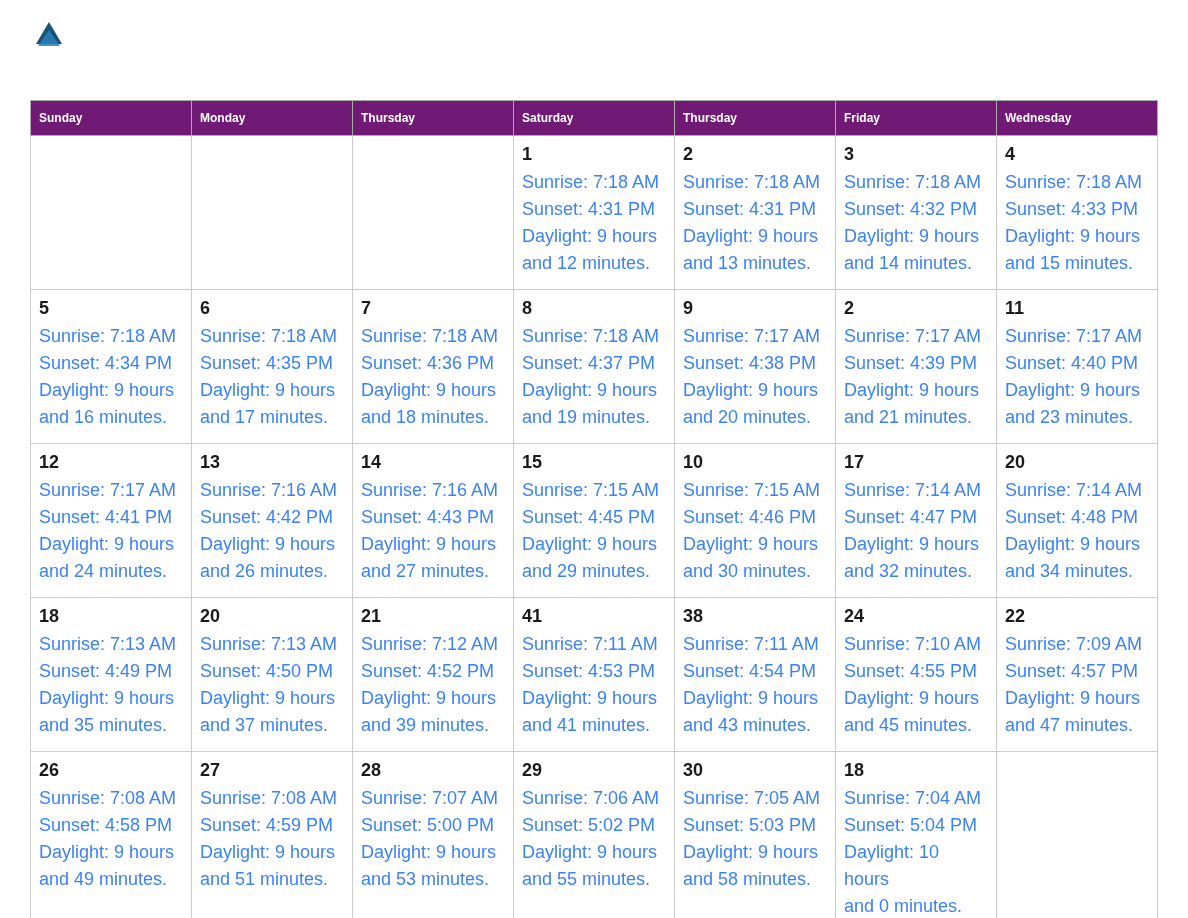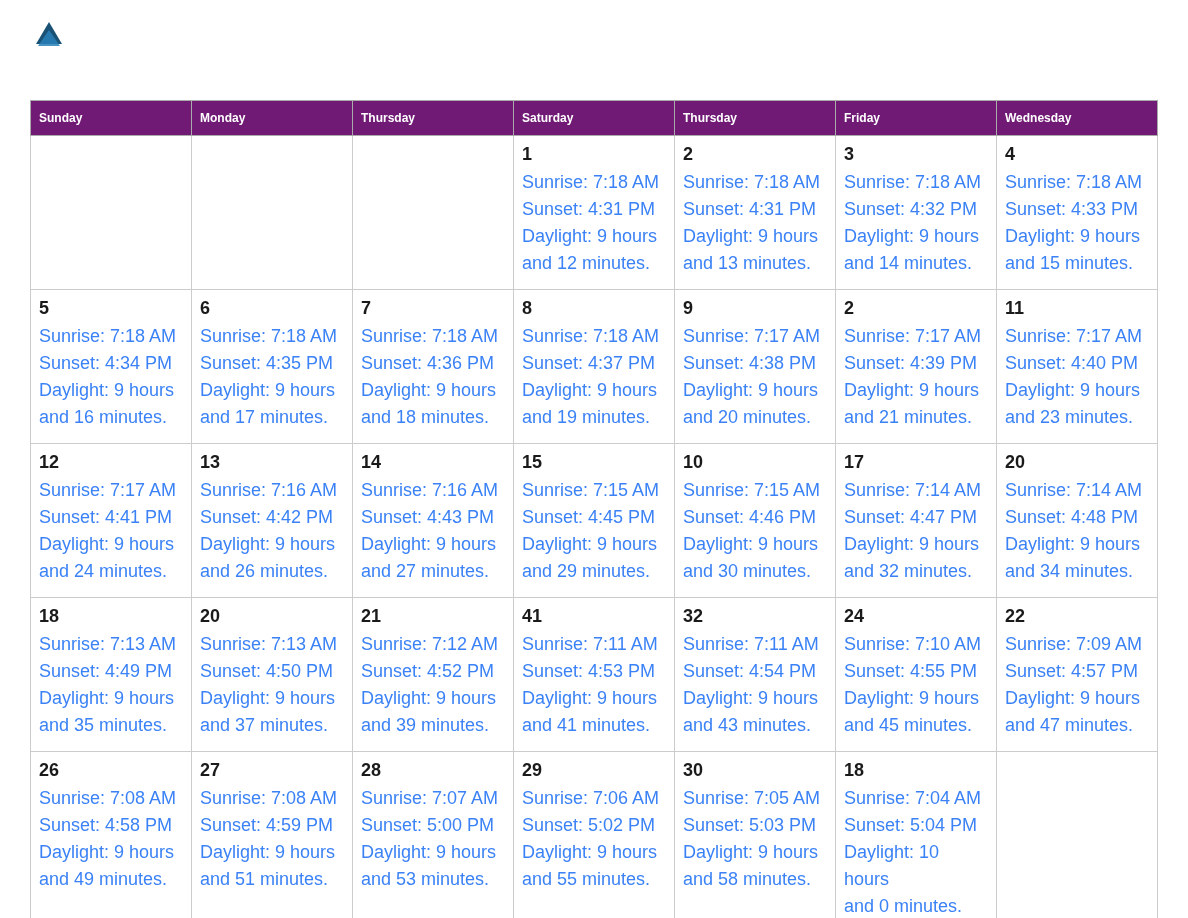--- a/index.html
+++ b/index.html
@@ -230,21 +230,21 @@
         </td>
         <td>
           <span class="day-number">21</span>
           <div class="day-info">Sunrise: 7:12 AM<br>Sunset: 4:52 PM<br>Daylight: 9 hours<br>and 39 minutes.</div>
         </td>
         <td>
           <span class="day-number">41</span>
           <div class="day-info">Sunrise: 7:11 AM<br>Sunset: 4:53 PM<br>Daylight: 9 hours<br>and 41 minutes.</div>
         </td>
         <td>
-          <span class="day-number">32</span>
+          <span class="day-number">38</span>
           <div class="day-info">Sunrise: 7:11 AM<br>Sunset: 4:54 PM<br>Daylight: 9 hours<br>and 43 minutes.</div>
         </td>
         <td>
           <span class="day-number">24</span>
           <div class="day-info">Sunrise: 7:10 AM<br>Sunset: 4:55 PM<br>Daylight: 9 hours<br>and 45 minutes.</div>
         </td>
         <td>
           <span class="day-number">22</span>
           <div class="day-info">Sunrise: 7:09 AM<br>Sunset: 4:57 PM<br>Daylight: 9 hours<br>and 47 minutes.</div>
         </td>

